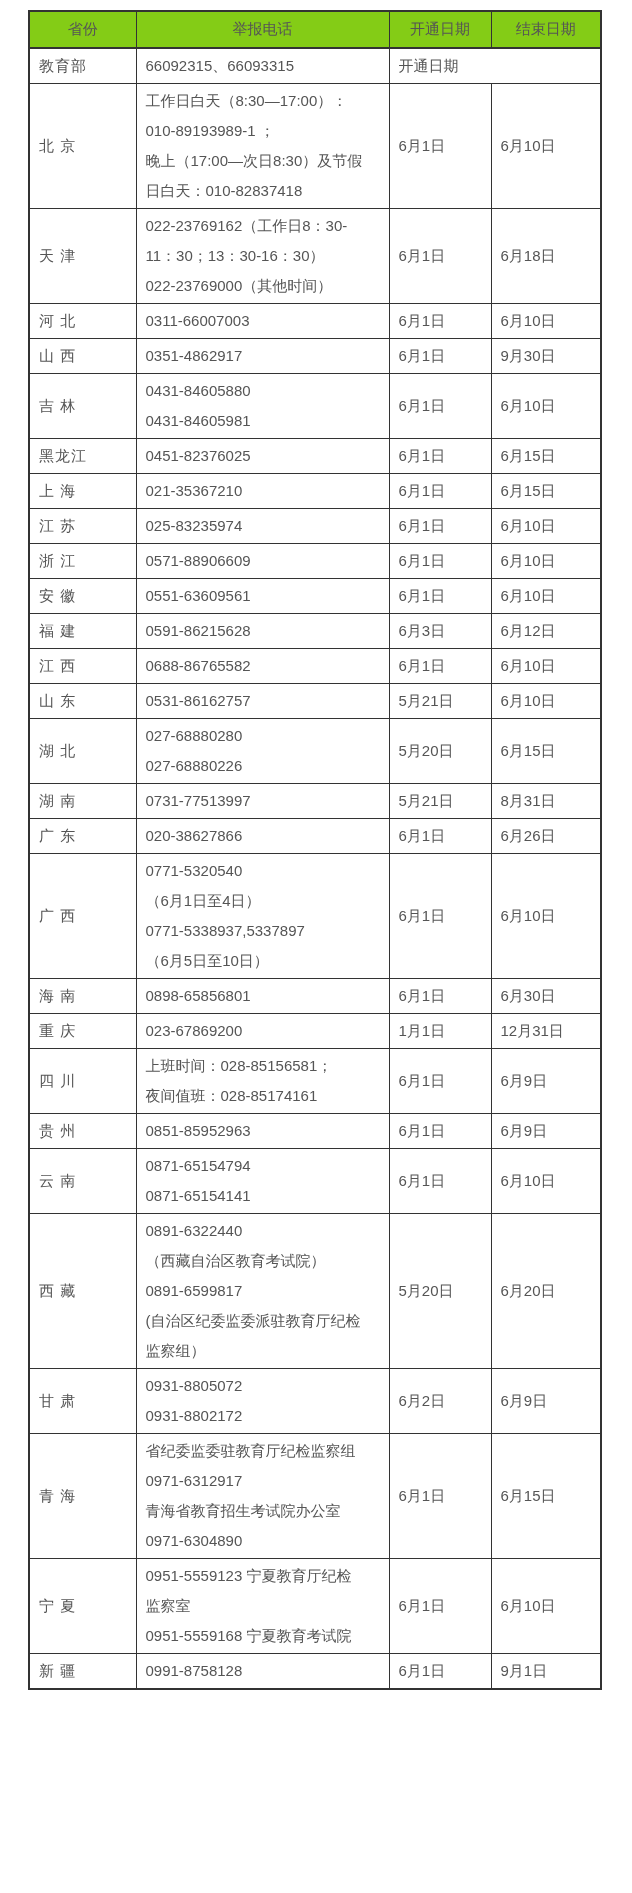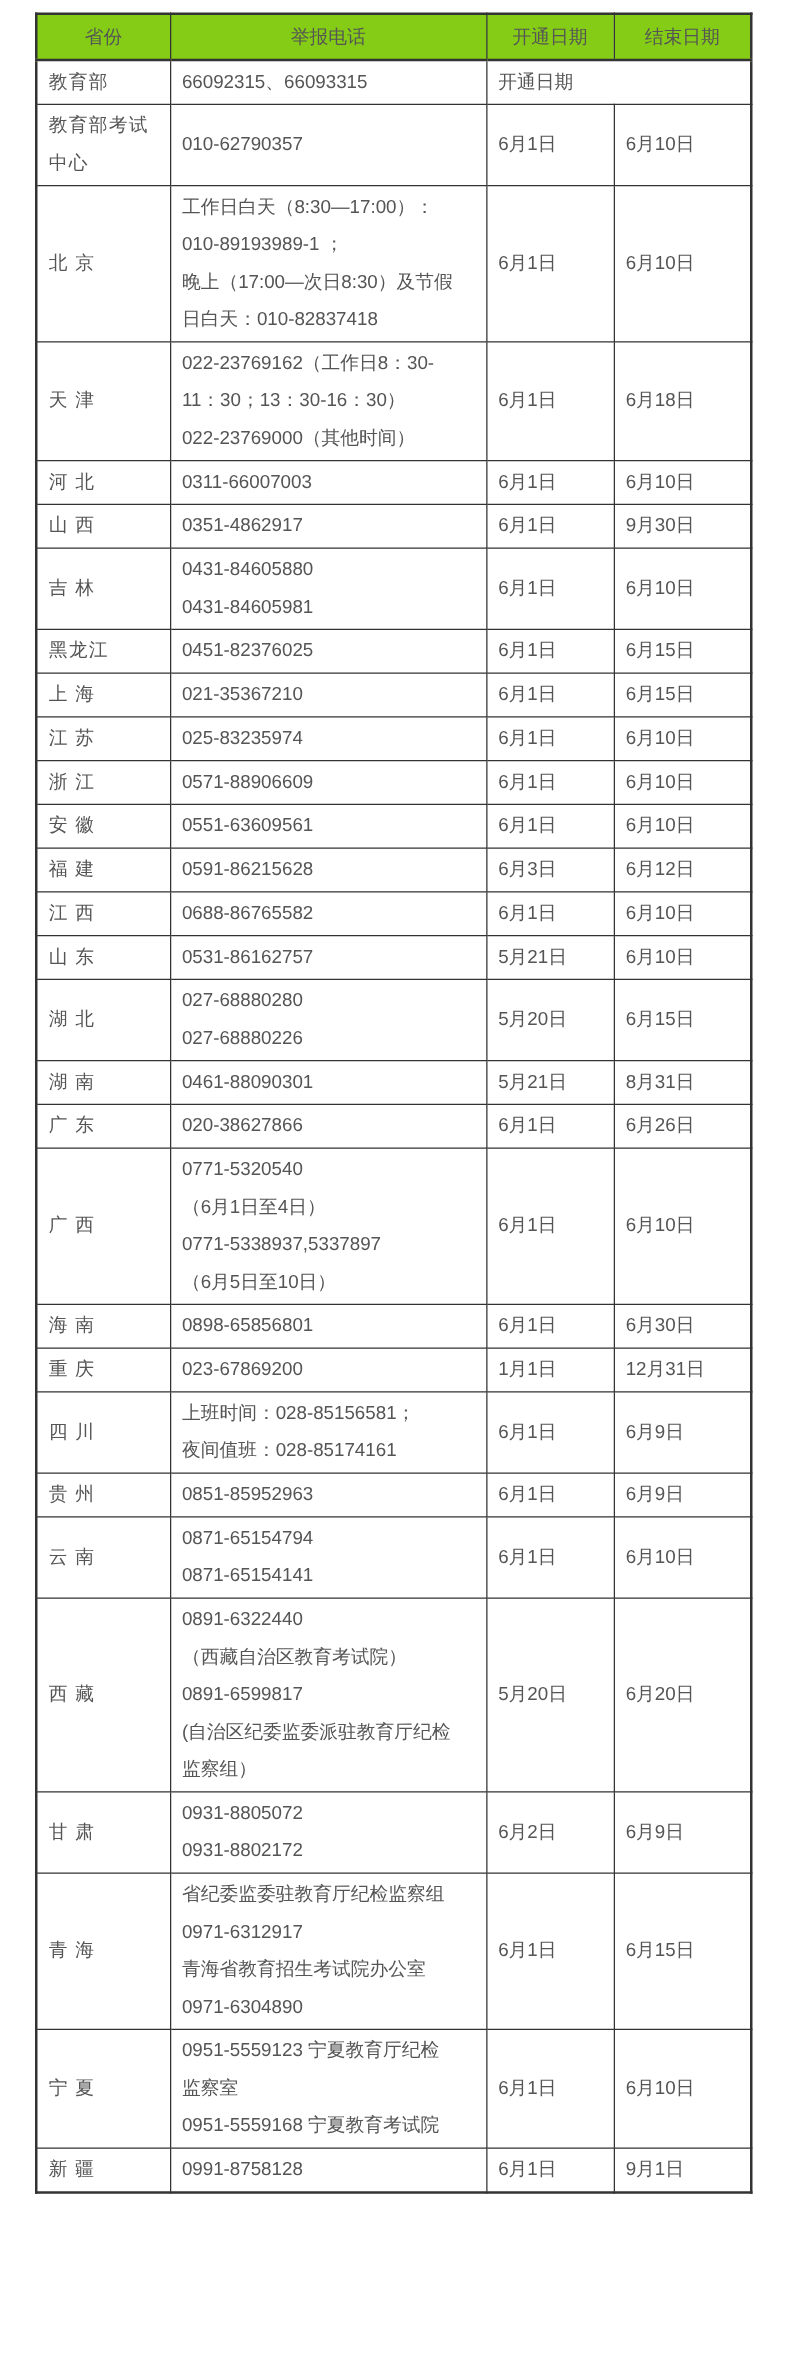--- a/index.html
+++ b/index.html
@@ -64,26 +64,20 @@
         <th>结束日期</th>
       </tr>
     </thead>
     <tbody>
       <tr>
         <td class="prov">教育部</td>
         <td class="phone">66092315、66093315</td>
         <td class="date" colspan="2">开通日期</td>
       </tr>
       <tr>
-        <td class="prov">教育部考试中心</td>
-        <td class="phone">010-62790357</td>
-        <td class="date">6月1日</td>
-        <td class="date">6月10日</td>
-      </tr>
-      <tr>
         <td class="prov">北 京</td>
         <td class="phone">工作日白天（8:30—17:00）：
 010-89193989-1 ；
 晚上（17:00—次日8:30）及节假
 日白天：010-82837418</td>
         <td class="date">6月1日</td>
         <td class="date">6月10日</td>
       </tr>
       <tr>
         <td class="prov">天 津</td>
@@ -162,21 +156,21 @@
       </tr>
       <tr>
         <td class="prov">湖 北</td>
         <td class="phone">027-68880280
 027-68880226</td>
         <td class="date">5月20日</td>
         <td class="date">6月15日</td>
       </tr>
       <tr>
         <td class="prov">湖 南</td>
-        <td class="phone">0461-88090301</td>
+        <td class="phone">0731-77513997</td>
         <td class="date">5月21日</td>
         <td class="date">8月31日</td>
       </tr>
       <tr>
         <td class="prov">广 东</td>
         <td class="phone">020-38627866</td>
         <td class="date">6月1日</td>
         <td class="date">6月26日</td>
       </tr>
       <tr>

